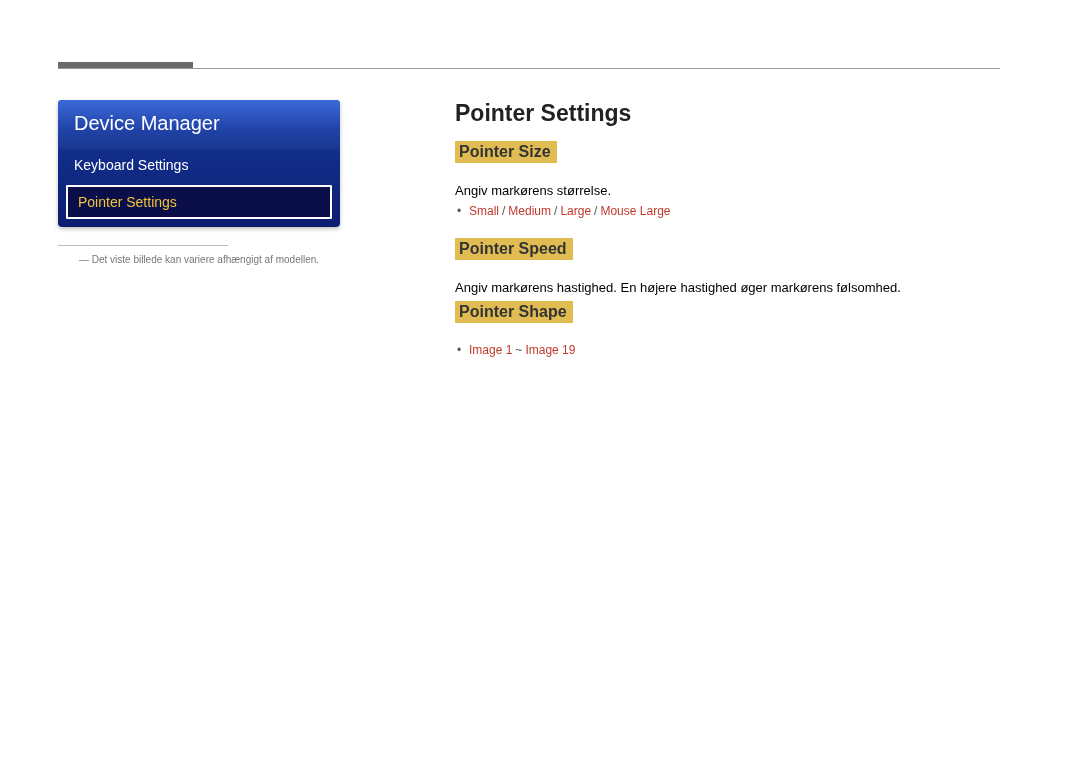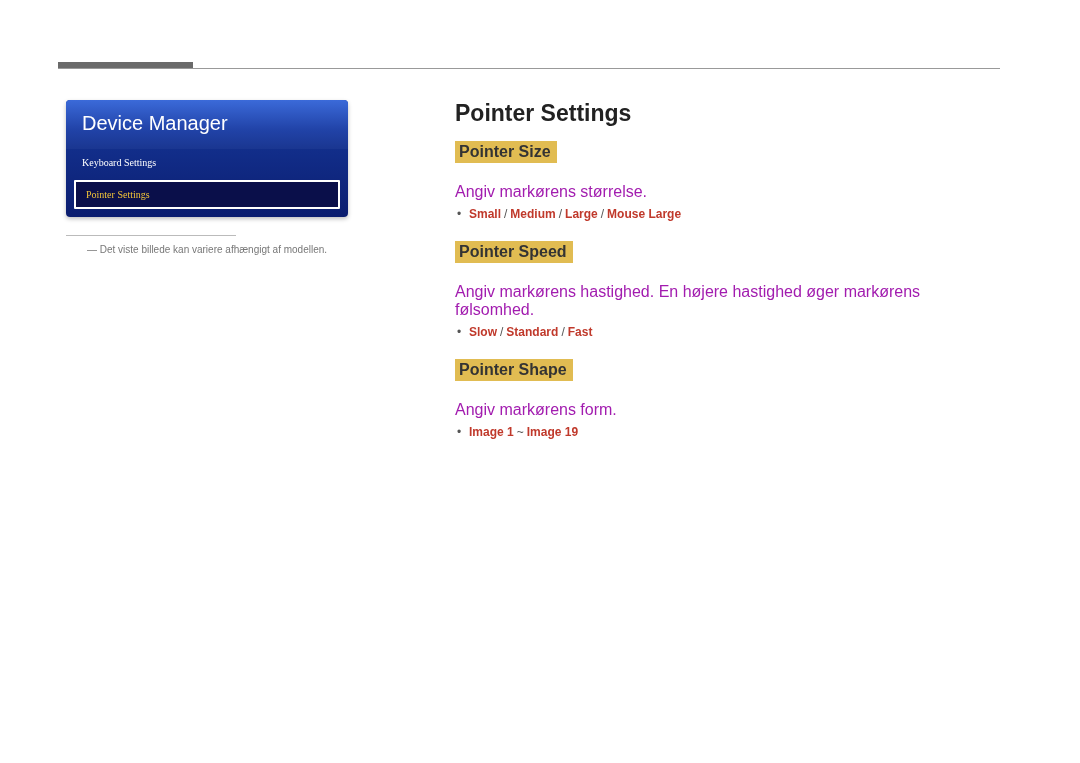--- a/index.html
+++ b/index.html
@@ -22,44 +22,43 @@
   .top-rule {
     position: absolute;
     left: 58px;
     right: 80px;
     top: 68px;
     height: 1px;
     background: #999;
   }
   .left-col {
     position: absolute;
-    left: 66px;
+    left: 58px;
     top: 100px;
     width: 282px;
   }
   .menu-panel {
     width: 100%;
     border-radius: 4px;
     overflow: hidden;
     background: linear-gradient(#173a9e 0%, #0b1d6f 100%);
     box-shadow: 0 2px 4px rgba(0,0,0,.25);
   }
   .menu-header {
     background: linear-gradient(#3b6ad9 0%, #2143a8 60%, #1a3690 100%);
     color: #ffffff;
     font-size: 20px;
     padding: 12px 16px 14px 16px;
     font-weight: 400;
   }
   .menu-item {
     color: #ffffff;
-    font-size: 10px;
+    font-size: 14px;
     padding: 8px 16px;
     font-weight: 400;
-    font-family: Liberation Serif, serif;
   }
   .menu-item.selected {
     margin: 4px 8px 8px 8px;
     padding: 7px 10px;
     background: #0a0f4a;
     color: #f2c438;
     border: 2px solid #ffffff;
     border-radius: 1px;
     font-weight: 500;
   }
@@ -95,39 +94,39 @@
   .section-h {
     display: inline-block;
     background: #e1bc52;
     color: #333;
     font-size: 16px;
     font-weight: 700;
     padding: 2px 6px 2px 4px;
     margin-bottom: 20px;
   }
   .section-desc {
-    font-size: 16px;
-    color: #a21caf;
+    font-size: 13px;
+    color: #000000;
     margin-bottom: 6px;
   }
   .option-line {
     font-size: 12px;
     color: #555;
     margin: 0 0 20px 14px;
     position: relative;
   }
   .option-line::before {
     content: "•";
     position: absolute;
     left: -12px;
     top: 0;
     color: #555;
     font-size: 12px;
   }
-  .opt { color: #c0392b; font-weight: 700; }
+  .opt { color: #c0392b; font-weight: 400; }
   .sep { color: #555; font-weight: 400; padding: 0 3px; }
 </style>
 </head>
 <body>
 
 <div class="tab-marker"></div>
 <div class="top-rule"></div>
 
 <div class="left-col">
   <div class="menu-panel">
@@ -146,25 +145,21 @@
     <span class="section-h">Pointer Size</span>
     <div class="section-desc">Angiv markørens størrelse.</div>
     <div class="option-line">
       <span class="opt">Small</span><span class="sep">/</span><span class="opt">Medium</span><span class="sep">/</span><span class="opt">Large</span><span class="sep">/</span><span class="opt">Mouse Large</span>
     </div>
   </div>
 
   <div>
     <span class="section-h">Pointer Speed</span>
     <div class="section-desc">Angiv markørens hastighed. En højere hastighed øger markørens følsomhed.</div>
-    <div class="option-line">
-      <span class="opt">Slow</span><span class="sep">/</span><span class="opt">Standard</span><span class="sep">/</span><span class="opt">Fast</span>
-    </div>
   </div>
 
   <div>
     <span class="section-h">Pointer Shape</span>
-    <div class="section-desc">Angiv markørens form.</div>
     <div class="option-line">
       <span class="opt">Image 1</span><span class="sep">~</span><span class="opt">Image 19</span>
     </div>
   </div>
 </div>
 
 </body></html>

